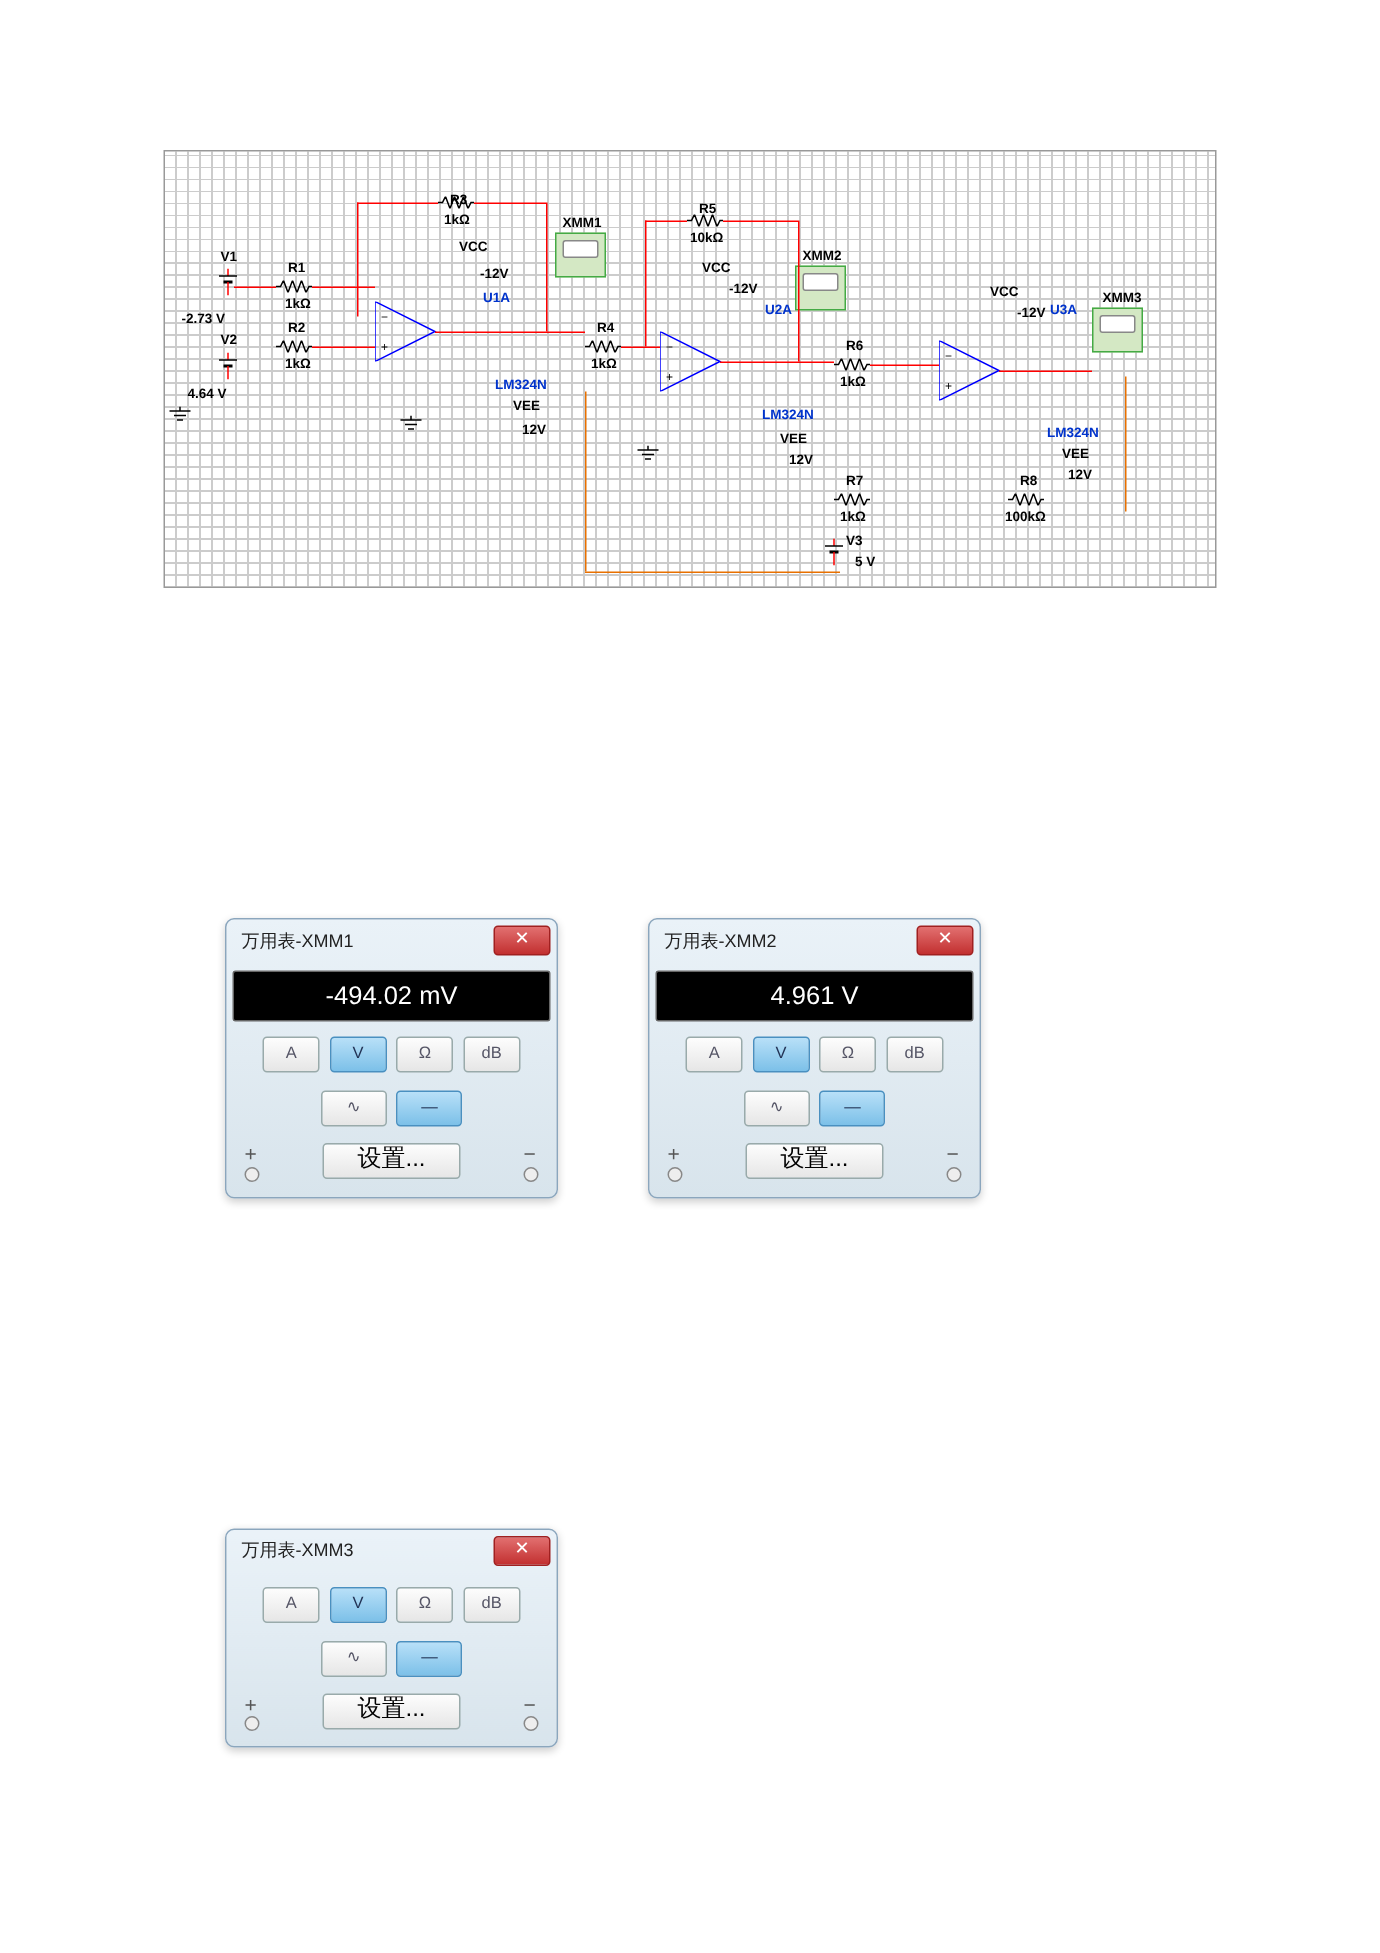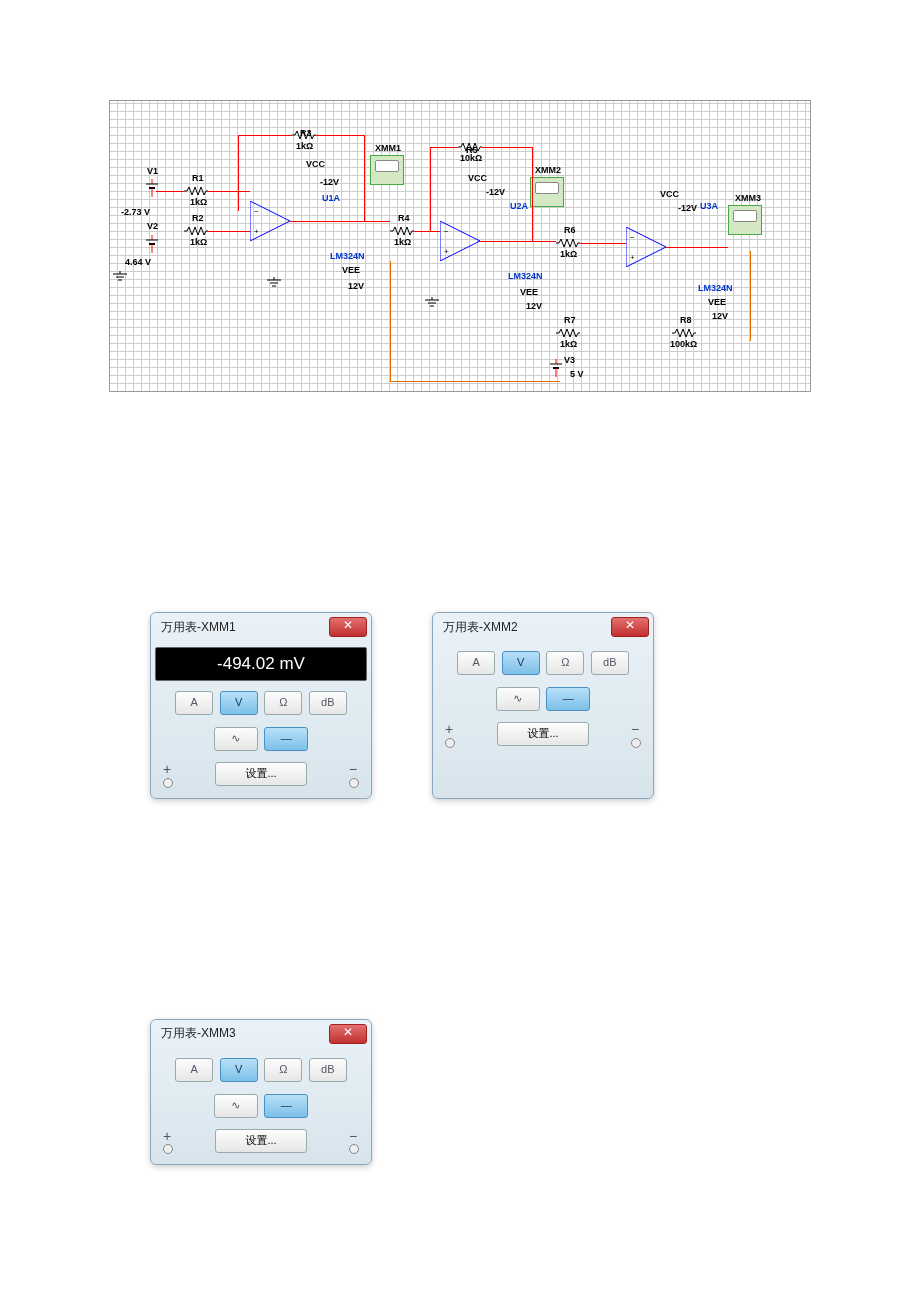--- a/index.html
+++ b/index.html
@@ -21,21 +21,21 @@
 .mm-row2{margin:220px 0 0 130px}
 .mm{width:220px;background:linear-gradient(#eaf2f8,#d8e4ec);border:1px solid #8ba6bd;border-radius:6px;box-shadow:0 2px 6px rgba(0,0,0,.2);font-family:'Microsoft YaHei',Arial,sans-serif}
 .mm-title{display:flex;align-items:center;justify-content:space-between;padding:4px 4px 4px 10px;font-size:12px;color:#222}
 .mm-close{width:36px;height:18px;background:linear-gradient(#e27070,#c23030);border:1px solid #a02020;border-radius:3px;color:#fff;text-align:center;line-height:14px;font-size:12px;cursor:pointer}
 .mm-display{background:#000;color:#fff;margin:6px 4px;padding:6px;border:1px solid #666;border-radius:2px;text-align:center;font-size:17px;font-family:Arial}
 .mm-btns{margin:8px 12px;text-align:center}
 .mm-btn{display:inline-block;width:36px;height:22px;margin:2px;background:linear-gradient(#fdfdfd,#e6e6e6);border:1px solid #9aa;border-radius:3px;font-size:11px;line-height:20px;text-align:center;cursor:pointer;color:#556}
 .mm-btn.sel{background:linear-gradient(#b8e0f8,#7cc0e8);border-color:#4a90c0;color:#235}
 .mm-wave{width:42px}
 .mm-foot{display:flex;justify-content:space-between;align-items:center;margin:6px 12px 10px}
-.mm-set{width:90px;height:22px;background:linear-gradient(#fdfdfd,#e6e6e6);border:1px solid #9aa;border-radius:3px;font-size:11px;line-height:20px;text-align:center;cursor:pointer}
+.mm-set{width:90px;height:22px;background:linear-gradient(#fdfdfd,#e6e6e6);border:1px solid #9aa;border-radius:3px;font-size:16px;line-height:20px;text-align:center;cursor:pointer}
 .mm-term{font-size:14px;color:#555}
 .mm-dot{width:8px;height:8px;border:1px solid #888;border-radius:50%;background:#eee;display:inline-block;vertical-align:middle}
 </style>
 </head>
 <body>
 
 <div class="page">
   <div class="schematic">
 
     <div class="lbl" style="left:37px;top:65px">V1</div>
@@ -102,21 +102,21 @@
 
     <div class="lbl" style="left:265px;top:42px">XMM1</div>
     <div class="meter" style="left:260px;top:54px"></div>
 
     <div class="lbl" style="left:288px;top:112px">R4</div>
     <div class="res" style="left:280px;top:126px"><svg viewBox="0 0 24 8">
           <polyline points="0,4 3,4 5,0 8,8 11,0 14,8 17,0 20,8 22,4 24,4" fill="none" stroke="#000"></polyline>
         </svg></div>
     <div class="lbl" style="left:284px;top:136px">1kΩ</div>
 
-    <div class="lbl" style="left:356px;top:44px">R5</div>
+    <div class="lbl" style="left:356px;top:33px">R5</div>
     <div class="res" style="left:348px;top:42px"><svg viewBox="0 0 24 8">
           <polyline points="0,4 3,4 5,0 8,8 11,0 14,8 17,0 20,8 22,4 24,4" fill="none" stroke="#000"></polyline>
         </svg></div>
     <div class="lbl" style="left:350px;top:52px">10kΩ</div>
 
     <div class="opamp" style="left:330px;top:120px"><svg viewBox="0 0 50 40">
           <polygon points="0,0 0,40 40,20" fill="none" stroke="#00f"></polygon>
           <text x="4" y="13" font-size="8">−</text>
           <text x="4" y="33" font-size="8">+</text>
         </svg></div>
@@ -221,20 +221,21 @@
         <span class="mm-set">设置...</span>
         <span><span class="mm-term">−</span><br><span class="mm-dot"></span></span>
       </div>
     </div>
 
     <div class="mm">
       <div class="mm-title">
         <span>万用表-XMM2</span>
         <span class="mm-close">✕</span>
       </div>
+      <div class="mm-display">4.961 V</div>
       <div class="mm-btns">
         <span class="mm-btn">A</span>
         <span class="mm-btn sel">V</span>
         <span class="mm-btn">Ω</span>
         <span class="mm-btn">dB</span>
       </div>
       <div class="mm-btns">
         <span class="mm-btn mm-wave">∿</span>
         <span class="mm-btn mm-wave sel">—</span>
       </div>

